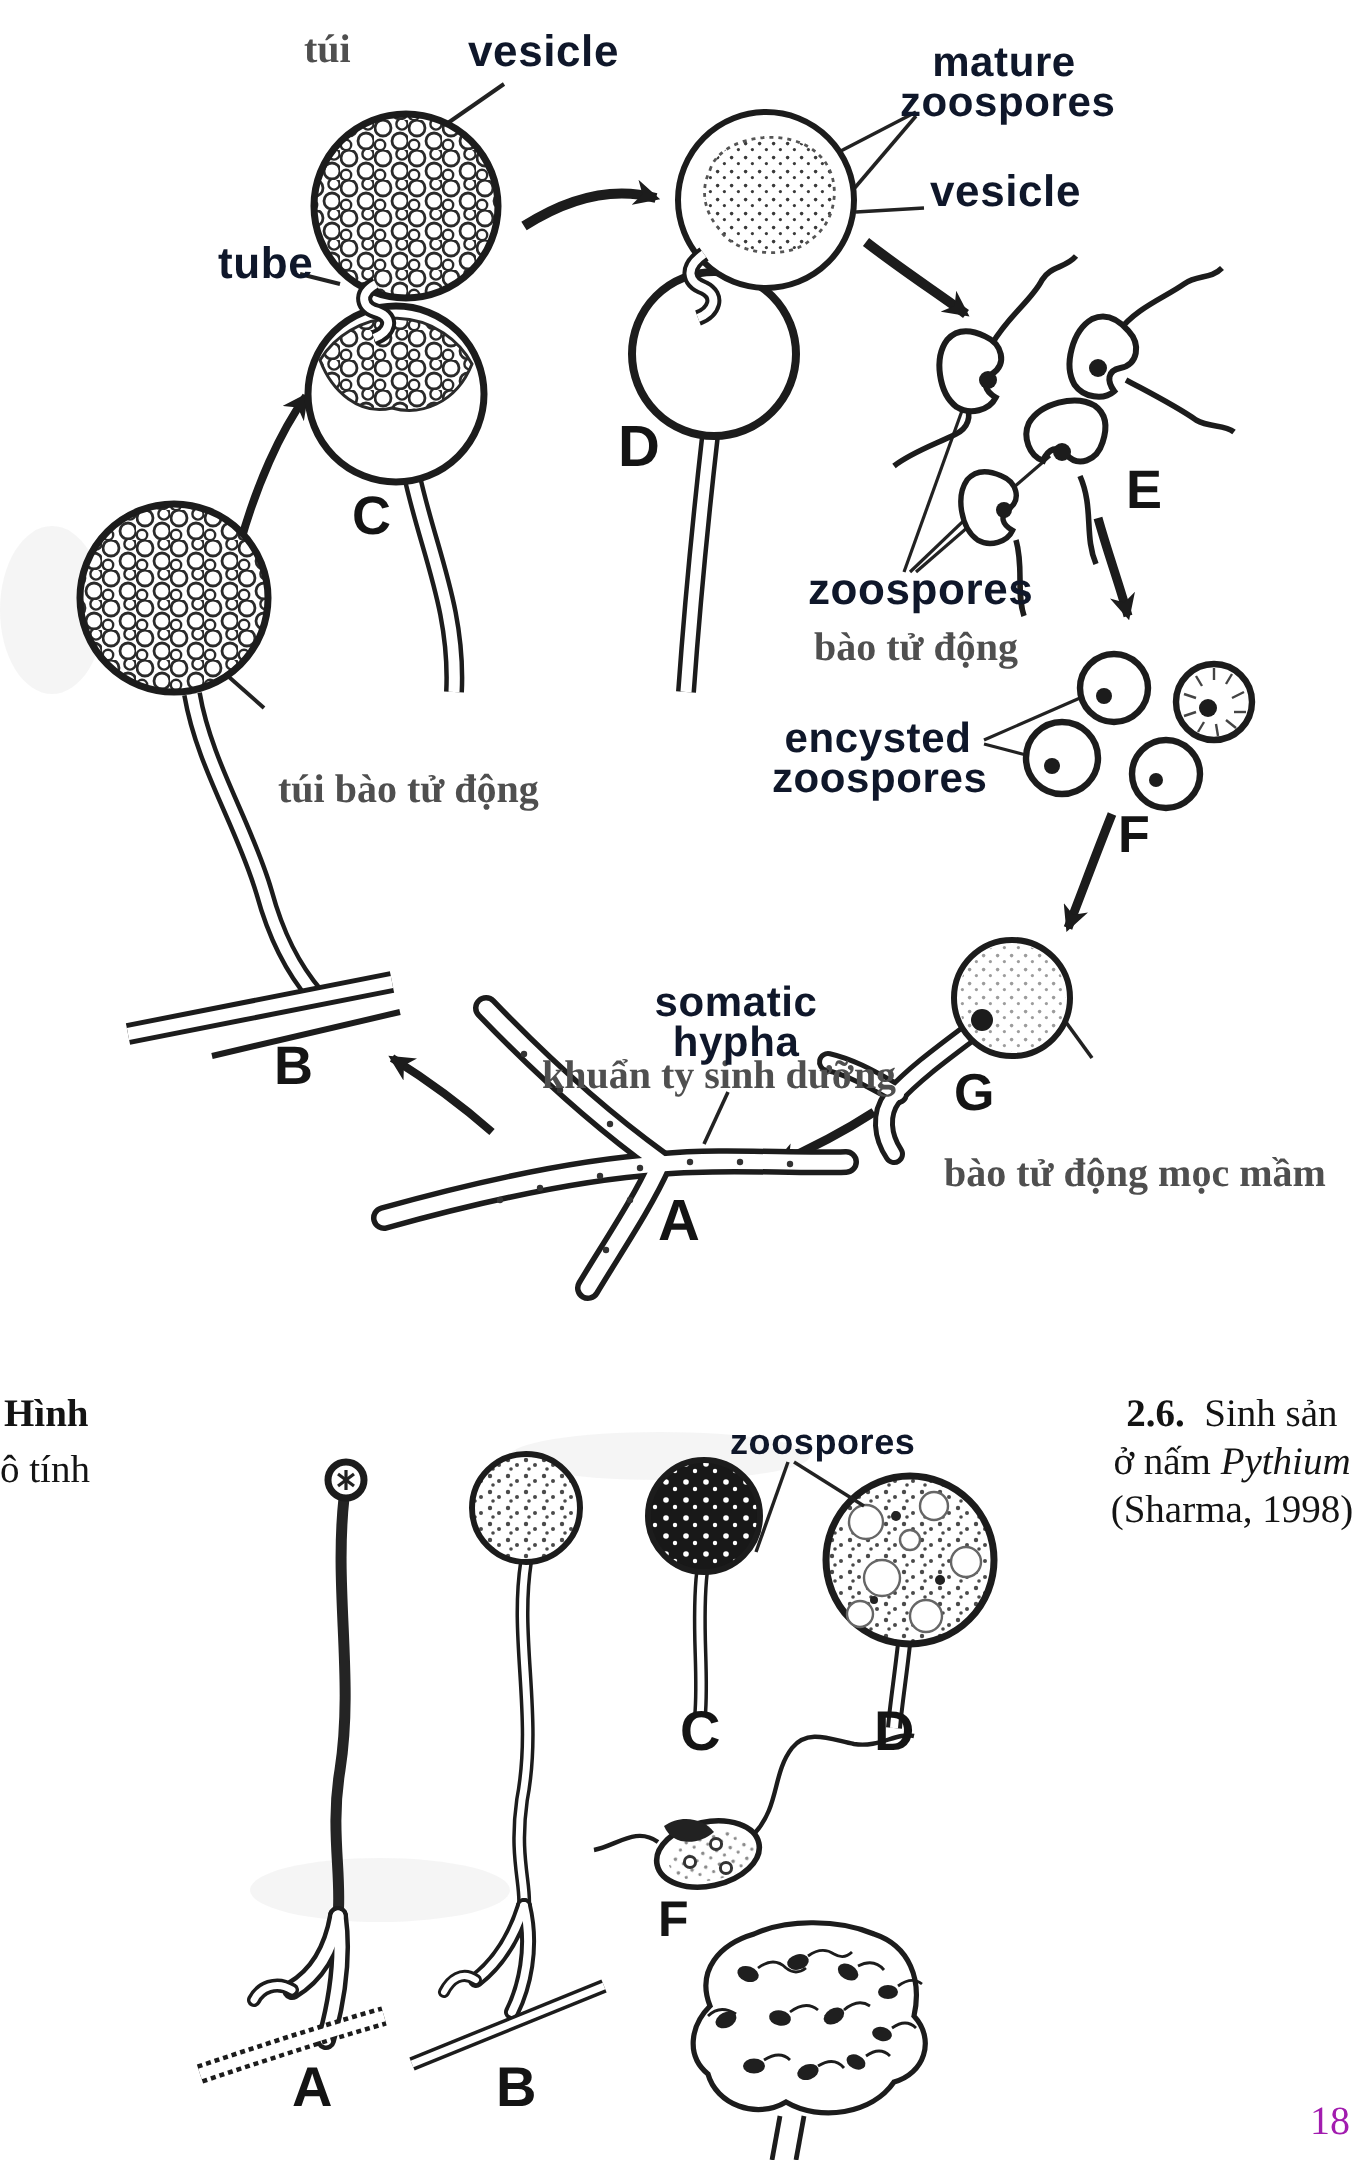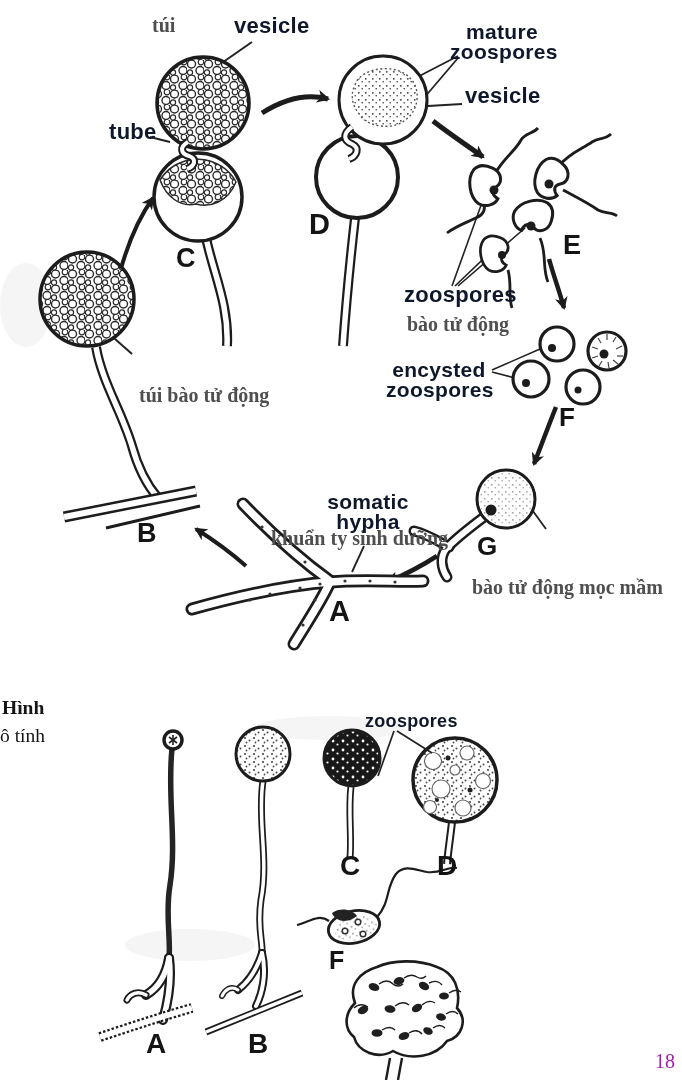--- a/index.html
+++ b/index.html
@@ -352,20 +352,25 @@
 <div class="ltr" style="left:309px;top:210px;font-size:29px;">D</div>
 <div class="ltr" style="left:563px;top:232px;">E</div>
 <div class="ltr" style="left:559px;top:404px;font-size:26px;">F</div>
 <div class="ltr" style="left:477px;top:533px;font-size:26px;">G</div>
 <div class="ltr" style="left:329px;top:597px;font-size:29px;">A</div>
 <div class="ltr" style="left:137px;top:520px;">B</div>
 
 <div class="cap" style="left:2px;top:696px;font-weight:700;text-align:center;">Hình</div>
 <div class="cap" style="left:0px;top:724px;text-align:right;">ô tính</div>
 
+<div class="cap ctr" style="left:550px;top:696px;width:132px;">
+  <div><b>2.6.</b>&nbsp; <span>Sinh sản</span></div>
+  <div><span>ở nấm</span> <i>Pythium</i></div>
+  <div>(Sharma, 1998)</div>
+</div>
 
 <div class="lb en" style="left:365px;top:711px;font-size:18px;">zoospores</div>
 <div class="ltr" style="left:146px;top:1030px;font-size:28px;">A</div>
 <div class="ltr" style="left:248px;top:1030px;font-size:28px;">B</div>
 <div class="ltr" style="left:340px;top:852px;font-size:28px;">C</div>
 <div class="ltr" style="left:437px;top:852px;font-size:28px;">D</div>
 <div class="ltr" style="left:329px;top:948px;font-size:25px;">F</div>
 
 <div class="pagenum" style="left:655px;top:1050px;">18</div>
 

